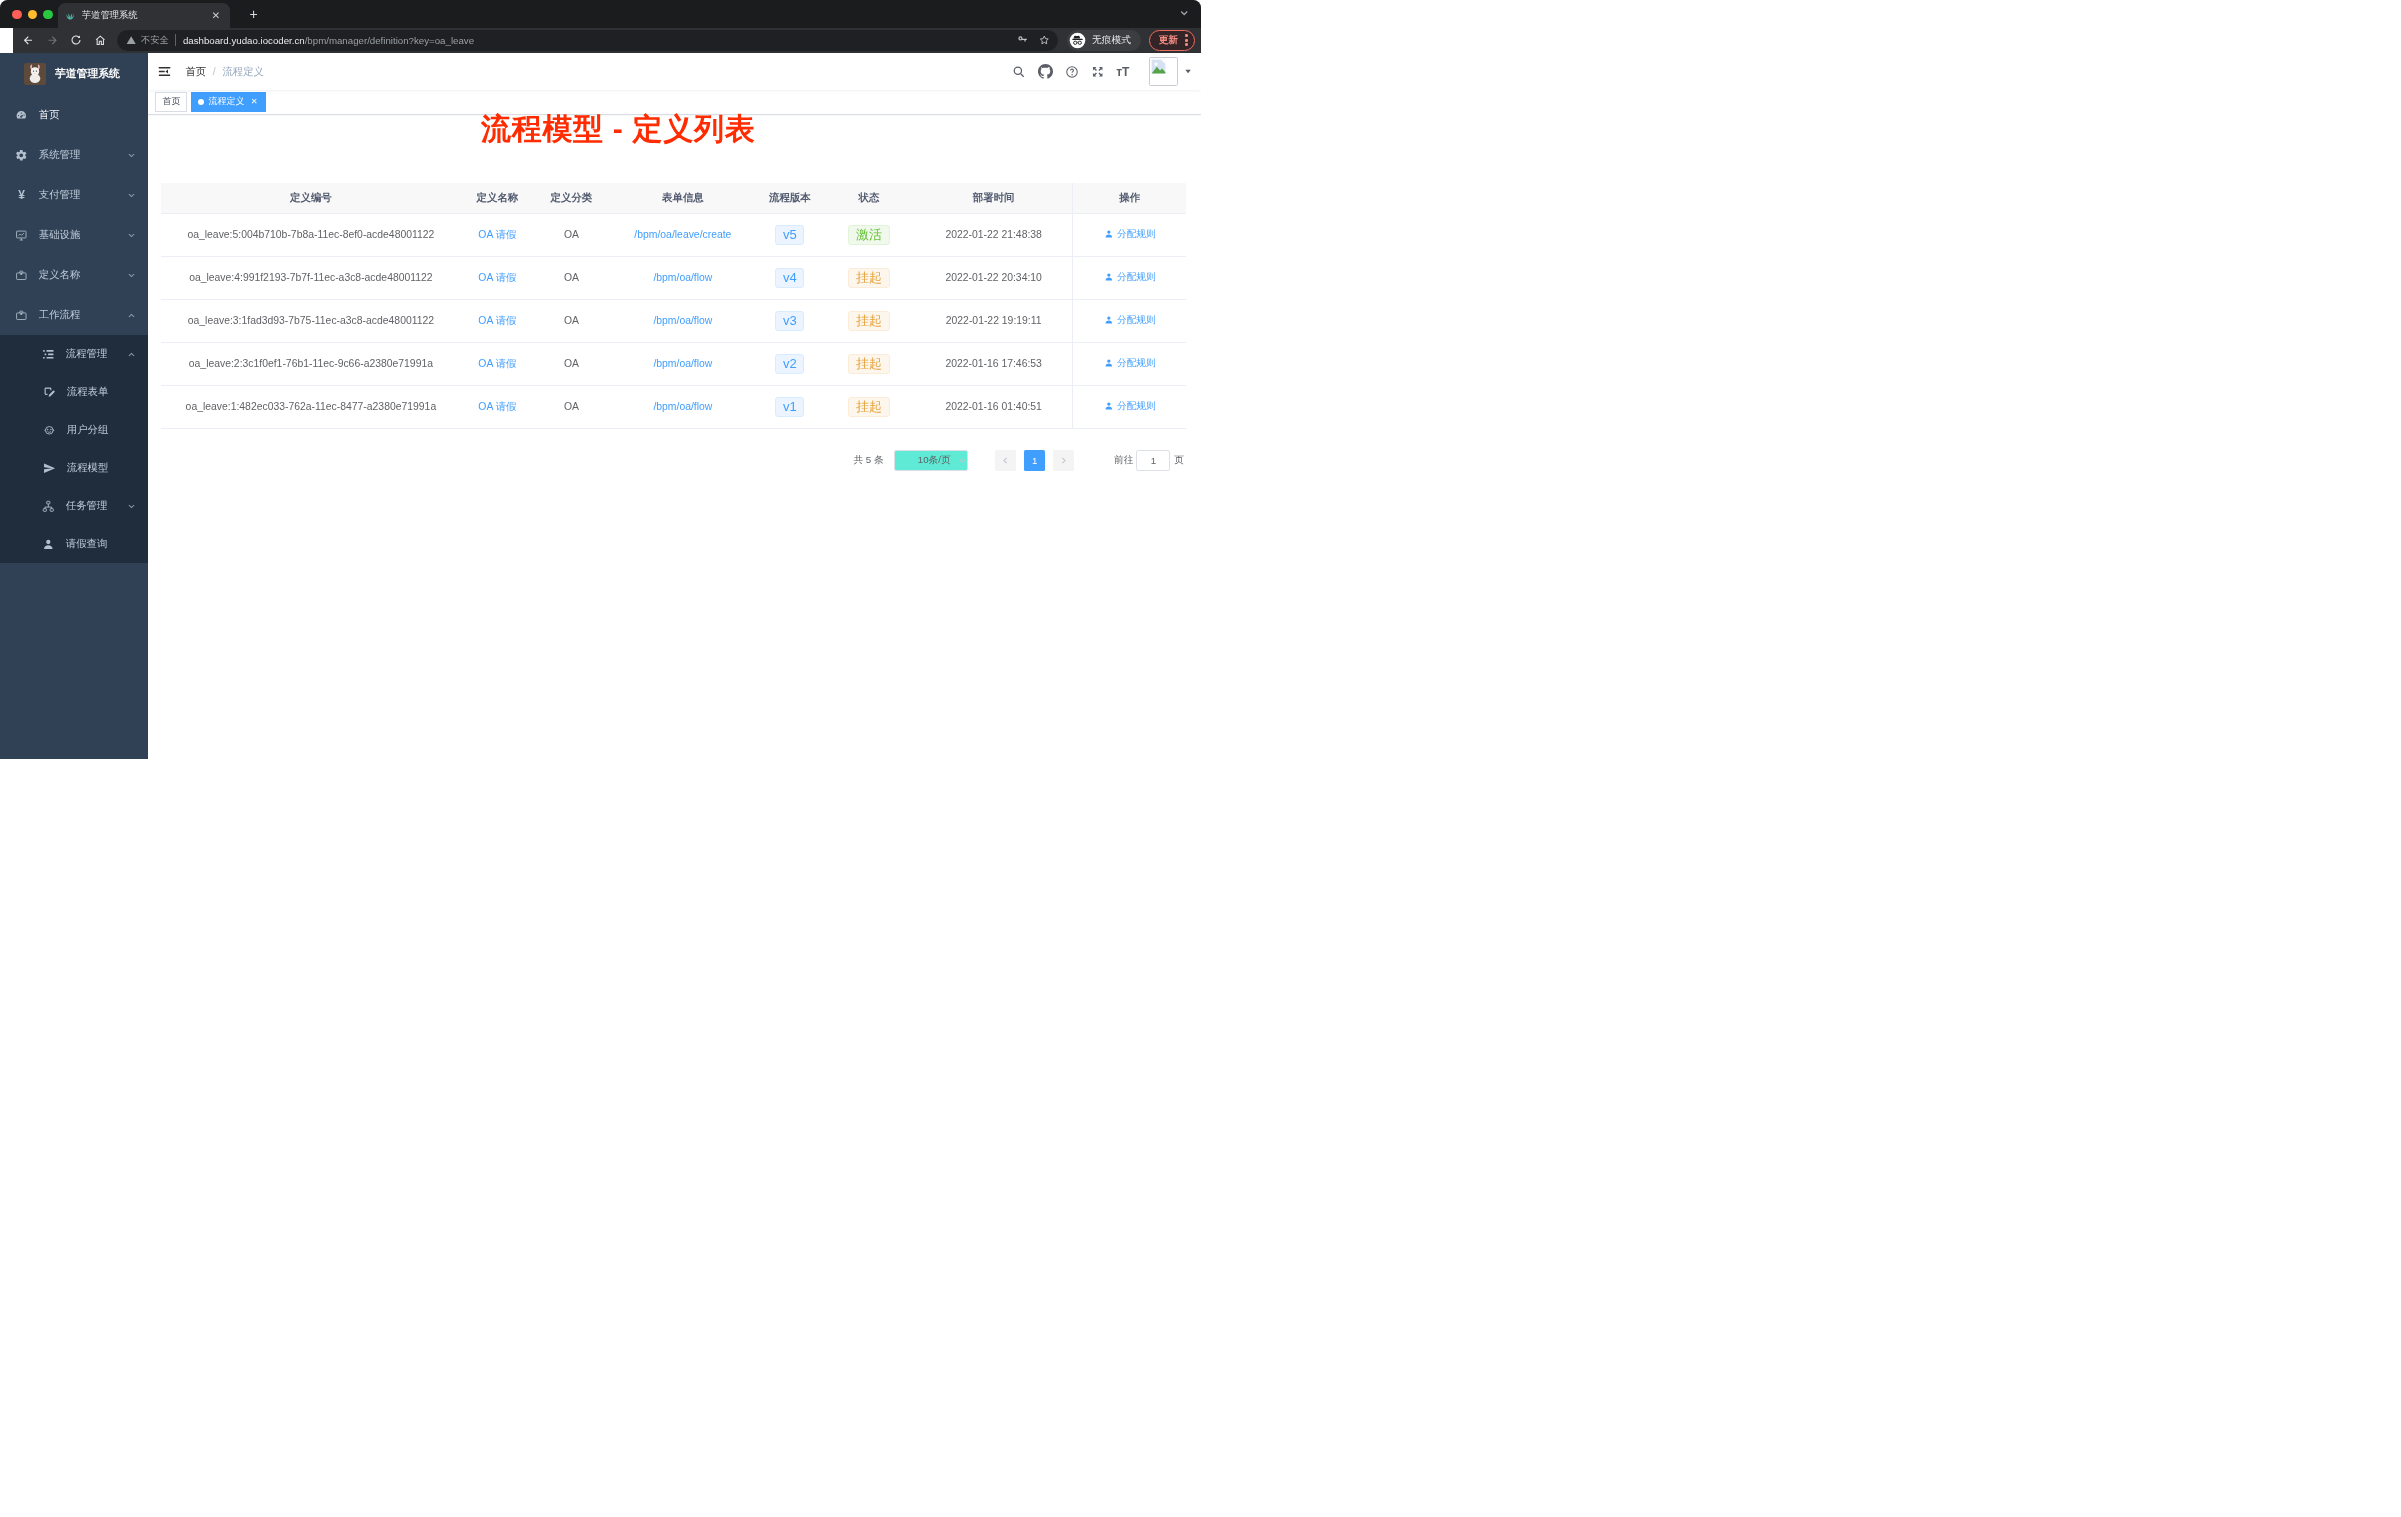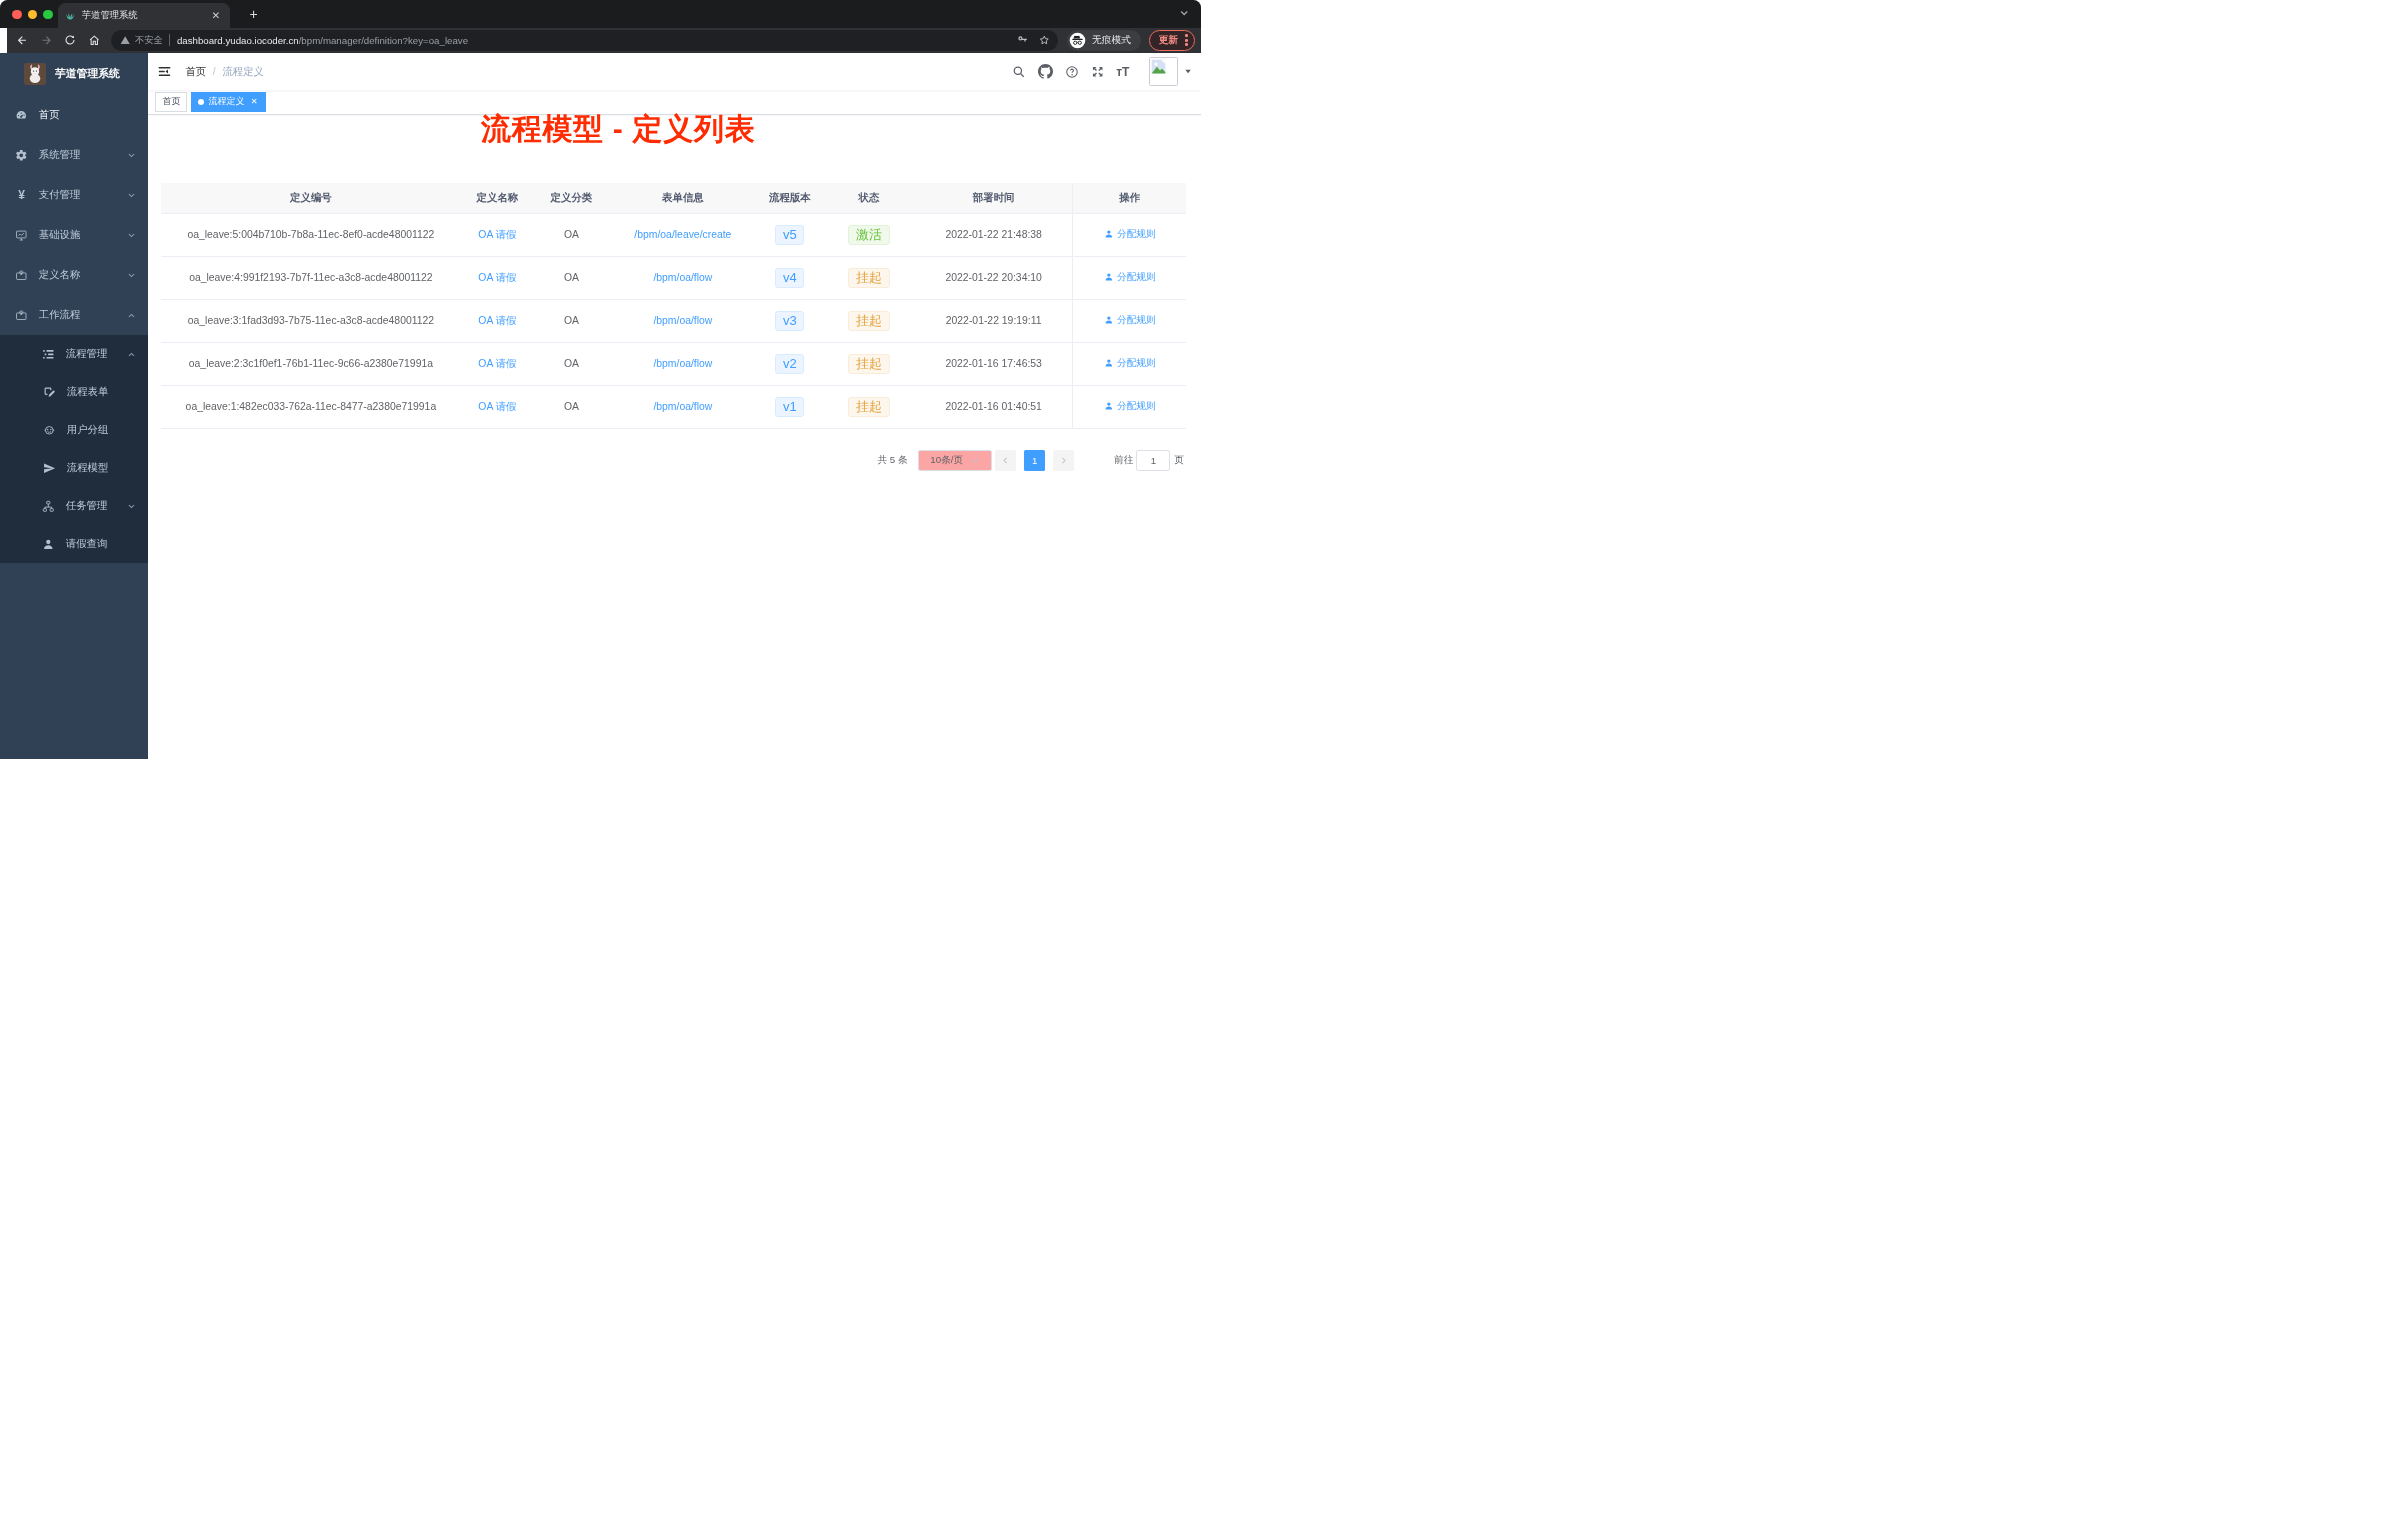--- a/index.html
+++ b/index.html
@@ -28,21 +28,21 @@
     color:#e8eaed; font-size:9.3px;
   }
   .tab-title{ flex:1; white-space:nowrap; overflow:hidden; }
   .tab-close{ color:#c7c9cc; font-size:10.4px; width:13.4px; height:13.4px; line-height:13.4px;
     text-align:center; border-radius:50%; cursor:default; }
   .newtab{ position:absolute; left:244px; bottom:3.7px; width:19.3px; height:19.3px; color:#dadce0;
     font-size:14px; line-height:18.6px; text-align:center; border-radius:50%; }
   .tabsearch{ position:absolute; right:12px; top:7.4px; color:#9aa0a6; }
 
   .toolbar{
-    position:absolute; left:7px; top:28px; right:0; height:24.5px;
+    position:absolute; left:13px; top:28px; right:0; height:24.5px;
     background:#303135; display:flex; align-items:center;
   }
   .nav-ic{ width:19.3px; height:19.3px; display:flex; align-items:center; justify-content:center;
     color:#dfe1e5; border-radius:50%; flex:0 0 auto; }
   .nav-ic.dim{ color:#707174; }
   .nav-back{ margin-left:6px; } .nav-fwd{ margin-left:4.5px; } .nav-re{ margin-left:4.5px; } .nav-home{ margin-left:4.5px; }
   .addressbar{
     margin-left:7.4px; height:21px; flex:1; background:#1f2023; border-radius:10.4px;
     display:flex; align-items:center; padding:0 7.4px 0 9px; min-width:0;
   }
@@ -138,22 +138,22 @@
   .action-link{ display:inline-flex; align-items:center; gap:3.7px; font-size:9.7px; }
   .action-link svg{ width:9.7px; height:9.7px; }
 
   
   .pagination{
     margin-top:21px; display:flex; align-items:center; justify-content:flex-end;
     font-size:9.7px; color:#606266; padding-right:2.2px;
   }
   .pg-total{ margin-right:10.4px; }
   .pg-select{ width:74px; height:21px; border:0.7px solid #dcdfe6; border-radius:2.2px;
-    display:flex; align-items:center; justify-content:center; gap:7.4px; color:#606266;
-    margin-right:3px; background:#fca5a5; }
+    display:flex; align-items:center; justify-content:flex-end; gap:7.4px; color:#606266;
+    margin-right:27px; background:#5eead4; }
   .pg-select .sel-caret{ color:#c0c4cc; display:flex; }
   .pg-btn{ width:21px; height:21px; border-radius:1.5px; background:#f4f4f5; color:#c0c4cc;
     display:flex; align-items:center; justify-content:center; font-size:9.7px; }
   .pg-prev{ margin-right:8.2px; } .pg-next{ margin-left:7.4px; margin-right:24.5px; }
   .pg-page{ width:21px; height:21px; border-radius:1.5px; background:#409eff; color:#fff;
     display:flex; align-items:center; justify-content:center; font-size:9.7px; }
   .pg-goto{ margin-right:3px;margin-left:16px; }
   .pg-input{ width:34px; height:21px; border:0.7px solid #dcdfe6; border-radius:2.2px;
     text-align:center; font-size:9.7px; color:#606266; margin-right:3.7px;
     font-family:inherit; }

